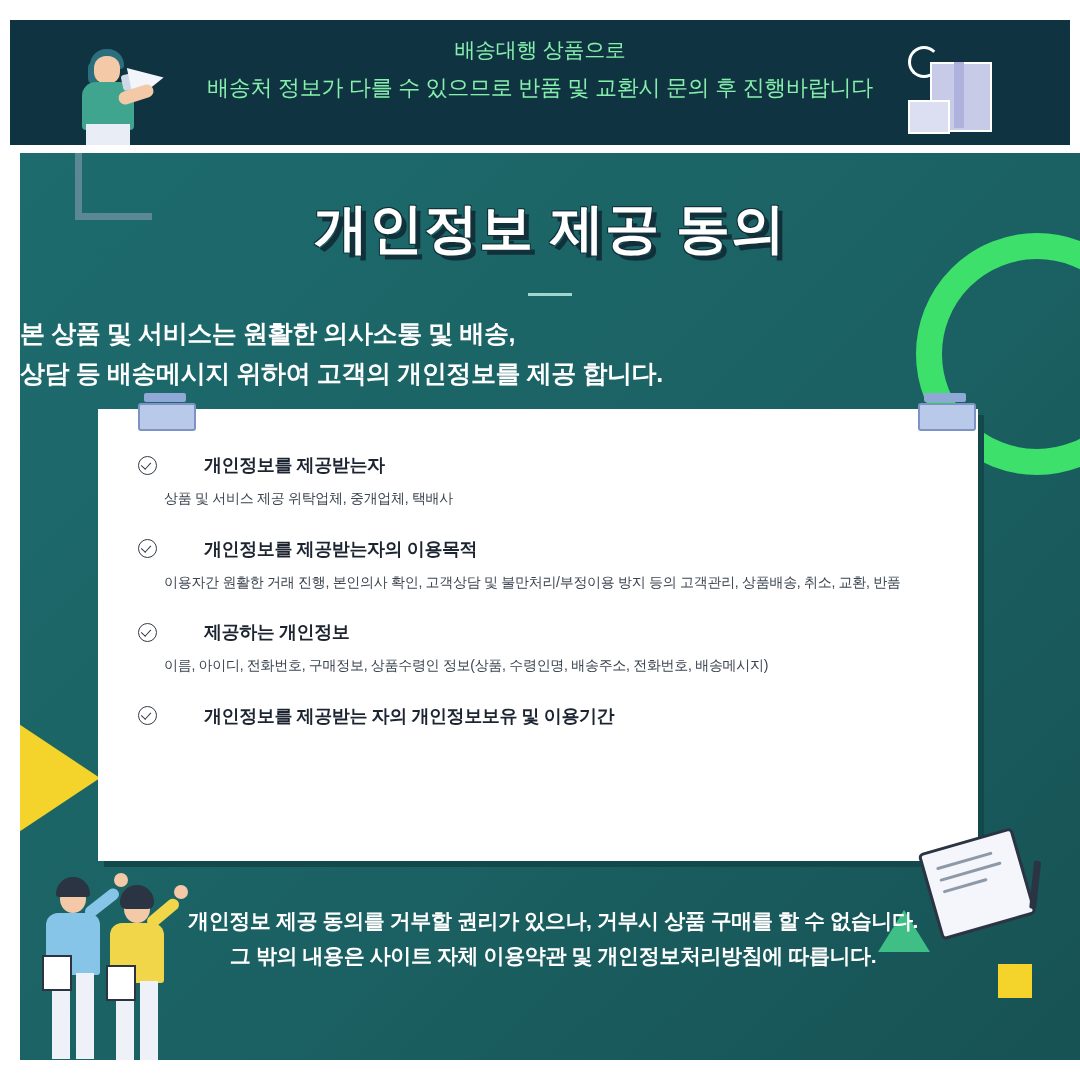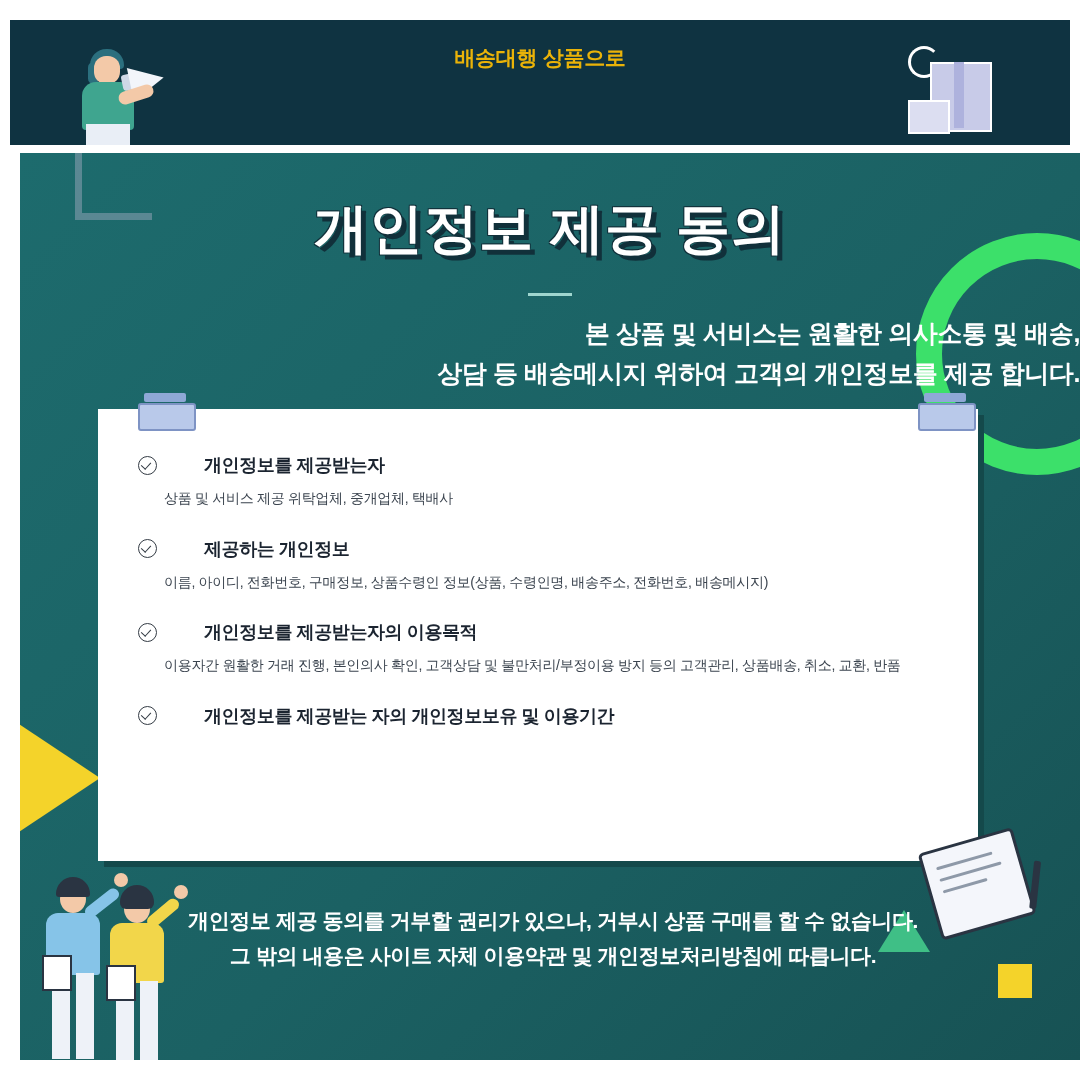--- a/index.html
+++ b/index.html
@@ -20,26 +20,26 @@
     left: 10px;
     top: 20px;
     width: 1060px;
     height: 125px;
     background: #0f3341;
     overflow: hidden;
   }
   .top-banner-text {
     position: absolute;
     left: 180px;
-    top: 20px;
+    top: 12px;
     width: 700px;
     text-align: center;
-    color: #eab308;
+    color: #86efac;
     font-size: 21px;
-    font-weight: bold;
+    font-weight: normal;
     line-height: 1.75;
     letter-spacing: -0.3px;
   }
   .top-banner-text .line2 {
     font-size: 22px;
   }
 
   
   .mega-wrap {
     position: absolute;
@@ -189,21 +189,21 @@
     position: absolute;
     left: 50%; top: 140px;
     width: 44px; height: 3px;
     margin-left: -22px;
     background: #9fd6cf;
   }
   .subtitle {
     position: absolute;
     left: 0; top: 160px;
     width: 100%;
-    text-align: right;
+    text-align: left;
     color: #ffffff;
     font-size: 25px;
     font-weight: bold;
     line-height: 1.6;
     letter-spacing: -0.4px;
   }
 
   
   .sheet-shadow {
     position: absolute;
@@ -344,20 +344,21 @@
     <div class="mega-head"></div>
     <div class="mega-body"></div>
     <div class="mega-pants"></div>
     <div class="mega-cone-neck"></div>
     <div class="mega-cone"></div>
     <div class="mega-arm"></div>
   </div>
 
   <div class="top-banner-text">
     <div class="line1">배송대행 상품으로</div>
+    <div class="line2">배송처 정보가 다를 수 있으므로 반품 및 교환시 문의 후 진행바랍니다</div>
   </div>
 
   <div class="pkg-wrap">
     <div class="pkg-arrow"></div>
     <div class="pkg-big"></div>
     <div class="pkg-big-line"></div>
     <div class="pkg-small"></div>
   </div>
 </div>
 
@@ -385,31 +386,31 @@
         <div class="item-head">
           <span class="check-icon"></span>
           <span class="item-title">개인정보를 제공받는자</span>
         </div>
         <div class="item-body">상품 및 서비스 제공 위탁업체, 중개업체, 택배사</div>
       </div>
 
       <div class="item">
         <div class="item-head">
           <span class="check-icon"></span>
+          <span class="item-title">개인정보를 제공받는자의 이용목적</span>
+        </div>
+        <div class="item-body">이용자간 원활한 거래 진행, 본인의사 확인, 고객상담 및 불만처리/부정이용 방지 등의 고객관리, 상품배송, 취소, 교환, 반품</div>
+      </div>
+
+      <div class="item">
+        <div class="item-head">
+          <span class="check-icon"></span>
           <span class="item-title">제공하는 개인정보</span>
         </div>
         <div class="item-body">이름, 아이디, 전화번호, 구매정보, 상품수령인 정보(상품, 수령인명, 배송주소, 전화번호, 배송메시지)</div>
-      </div>
-
-      <div class="item">
-        <div class="item-head">
-          <span class="check-icon"></span>
-          <span class="item-title">개인정보를 제공받는자의 이용목적</span>
-        </div>
-        <div class="item-body">이용자간 원활한 거래 진행, 본인의사 확인, 고객상담 및 불만처리/부정이용 방지 등의 고객관리, 상품배송, 취소, 교환, 반품</div>
       </div>
 
       <div class="item">
         <div class="item-head">
           <span class="check-icon"></span>
           <span class="item-title">개인정보를 제공받는 자의 개인정보보유 및 이용기간</span>
         </div>
       </div>
 
     </div>

